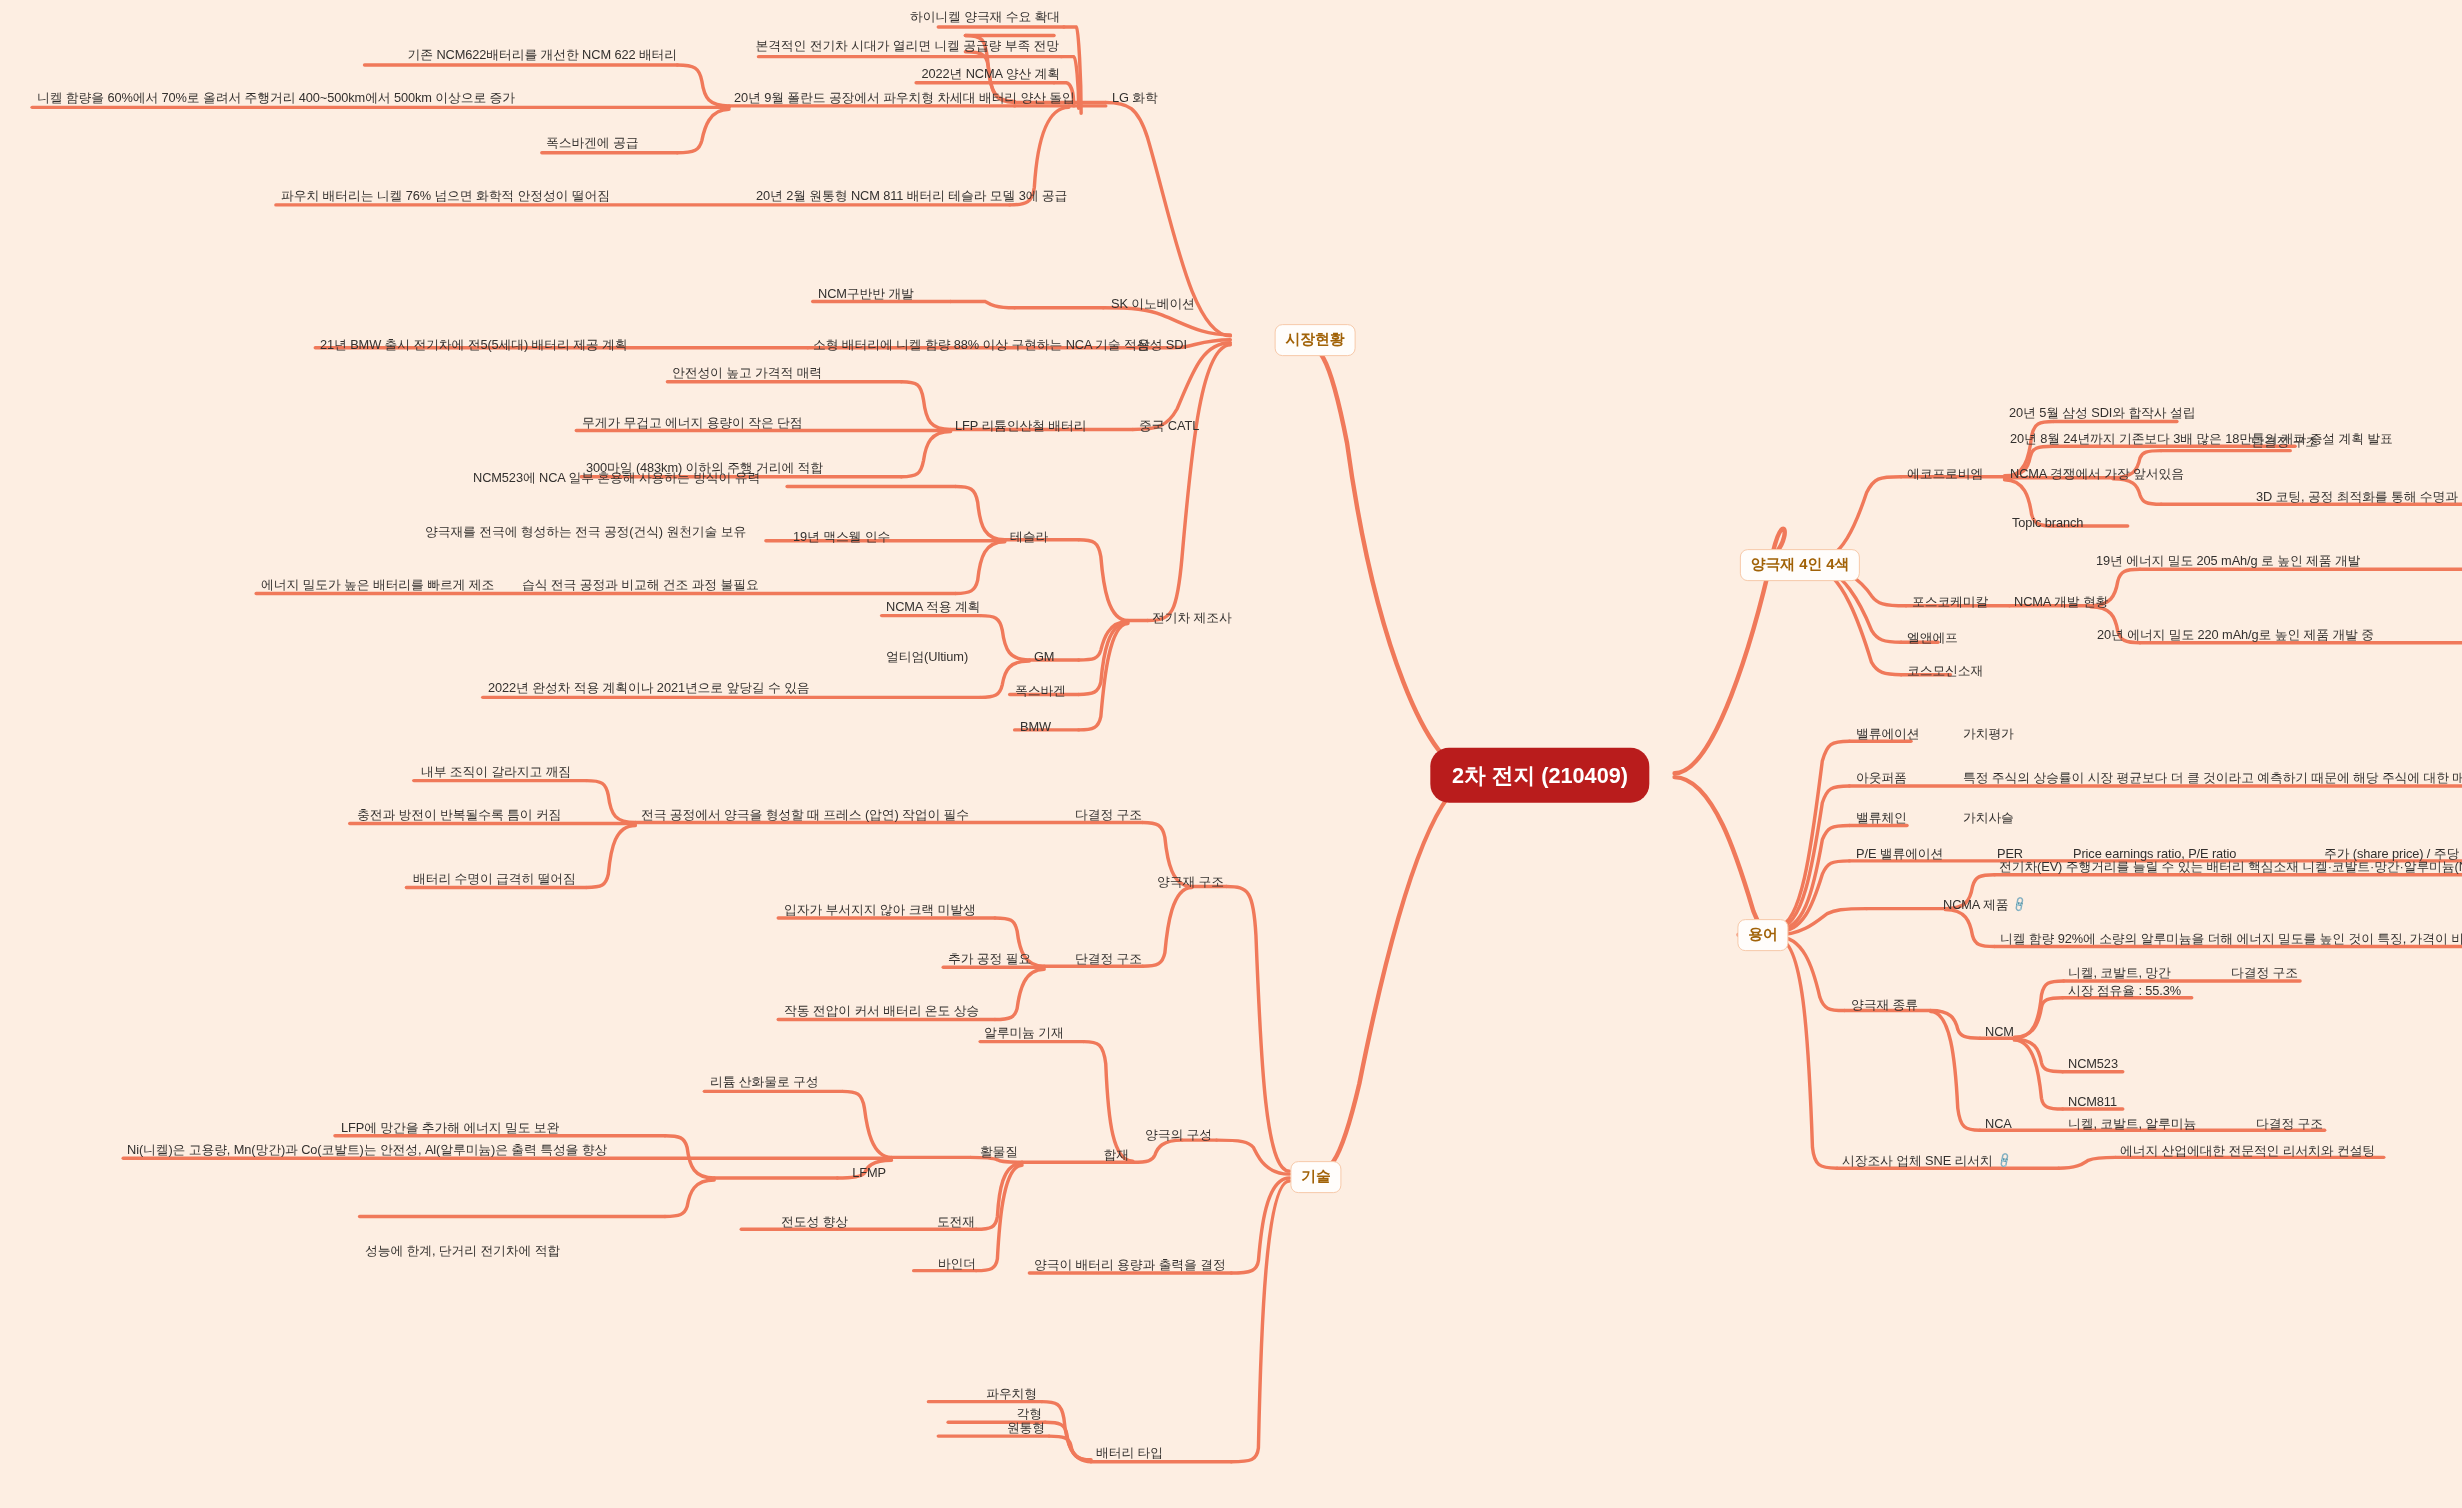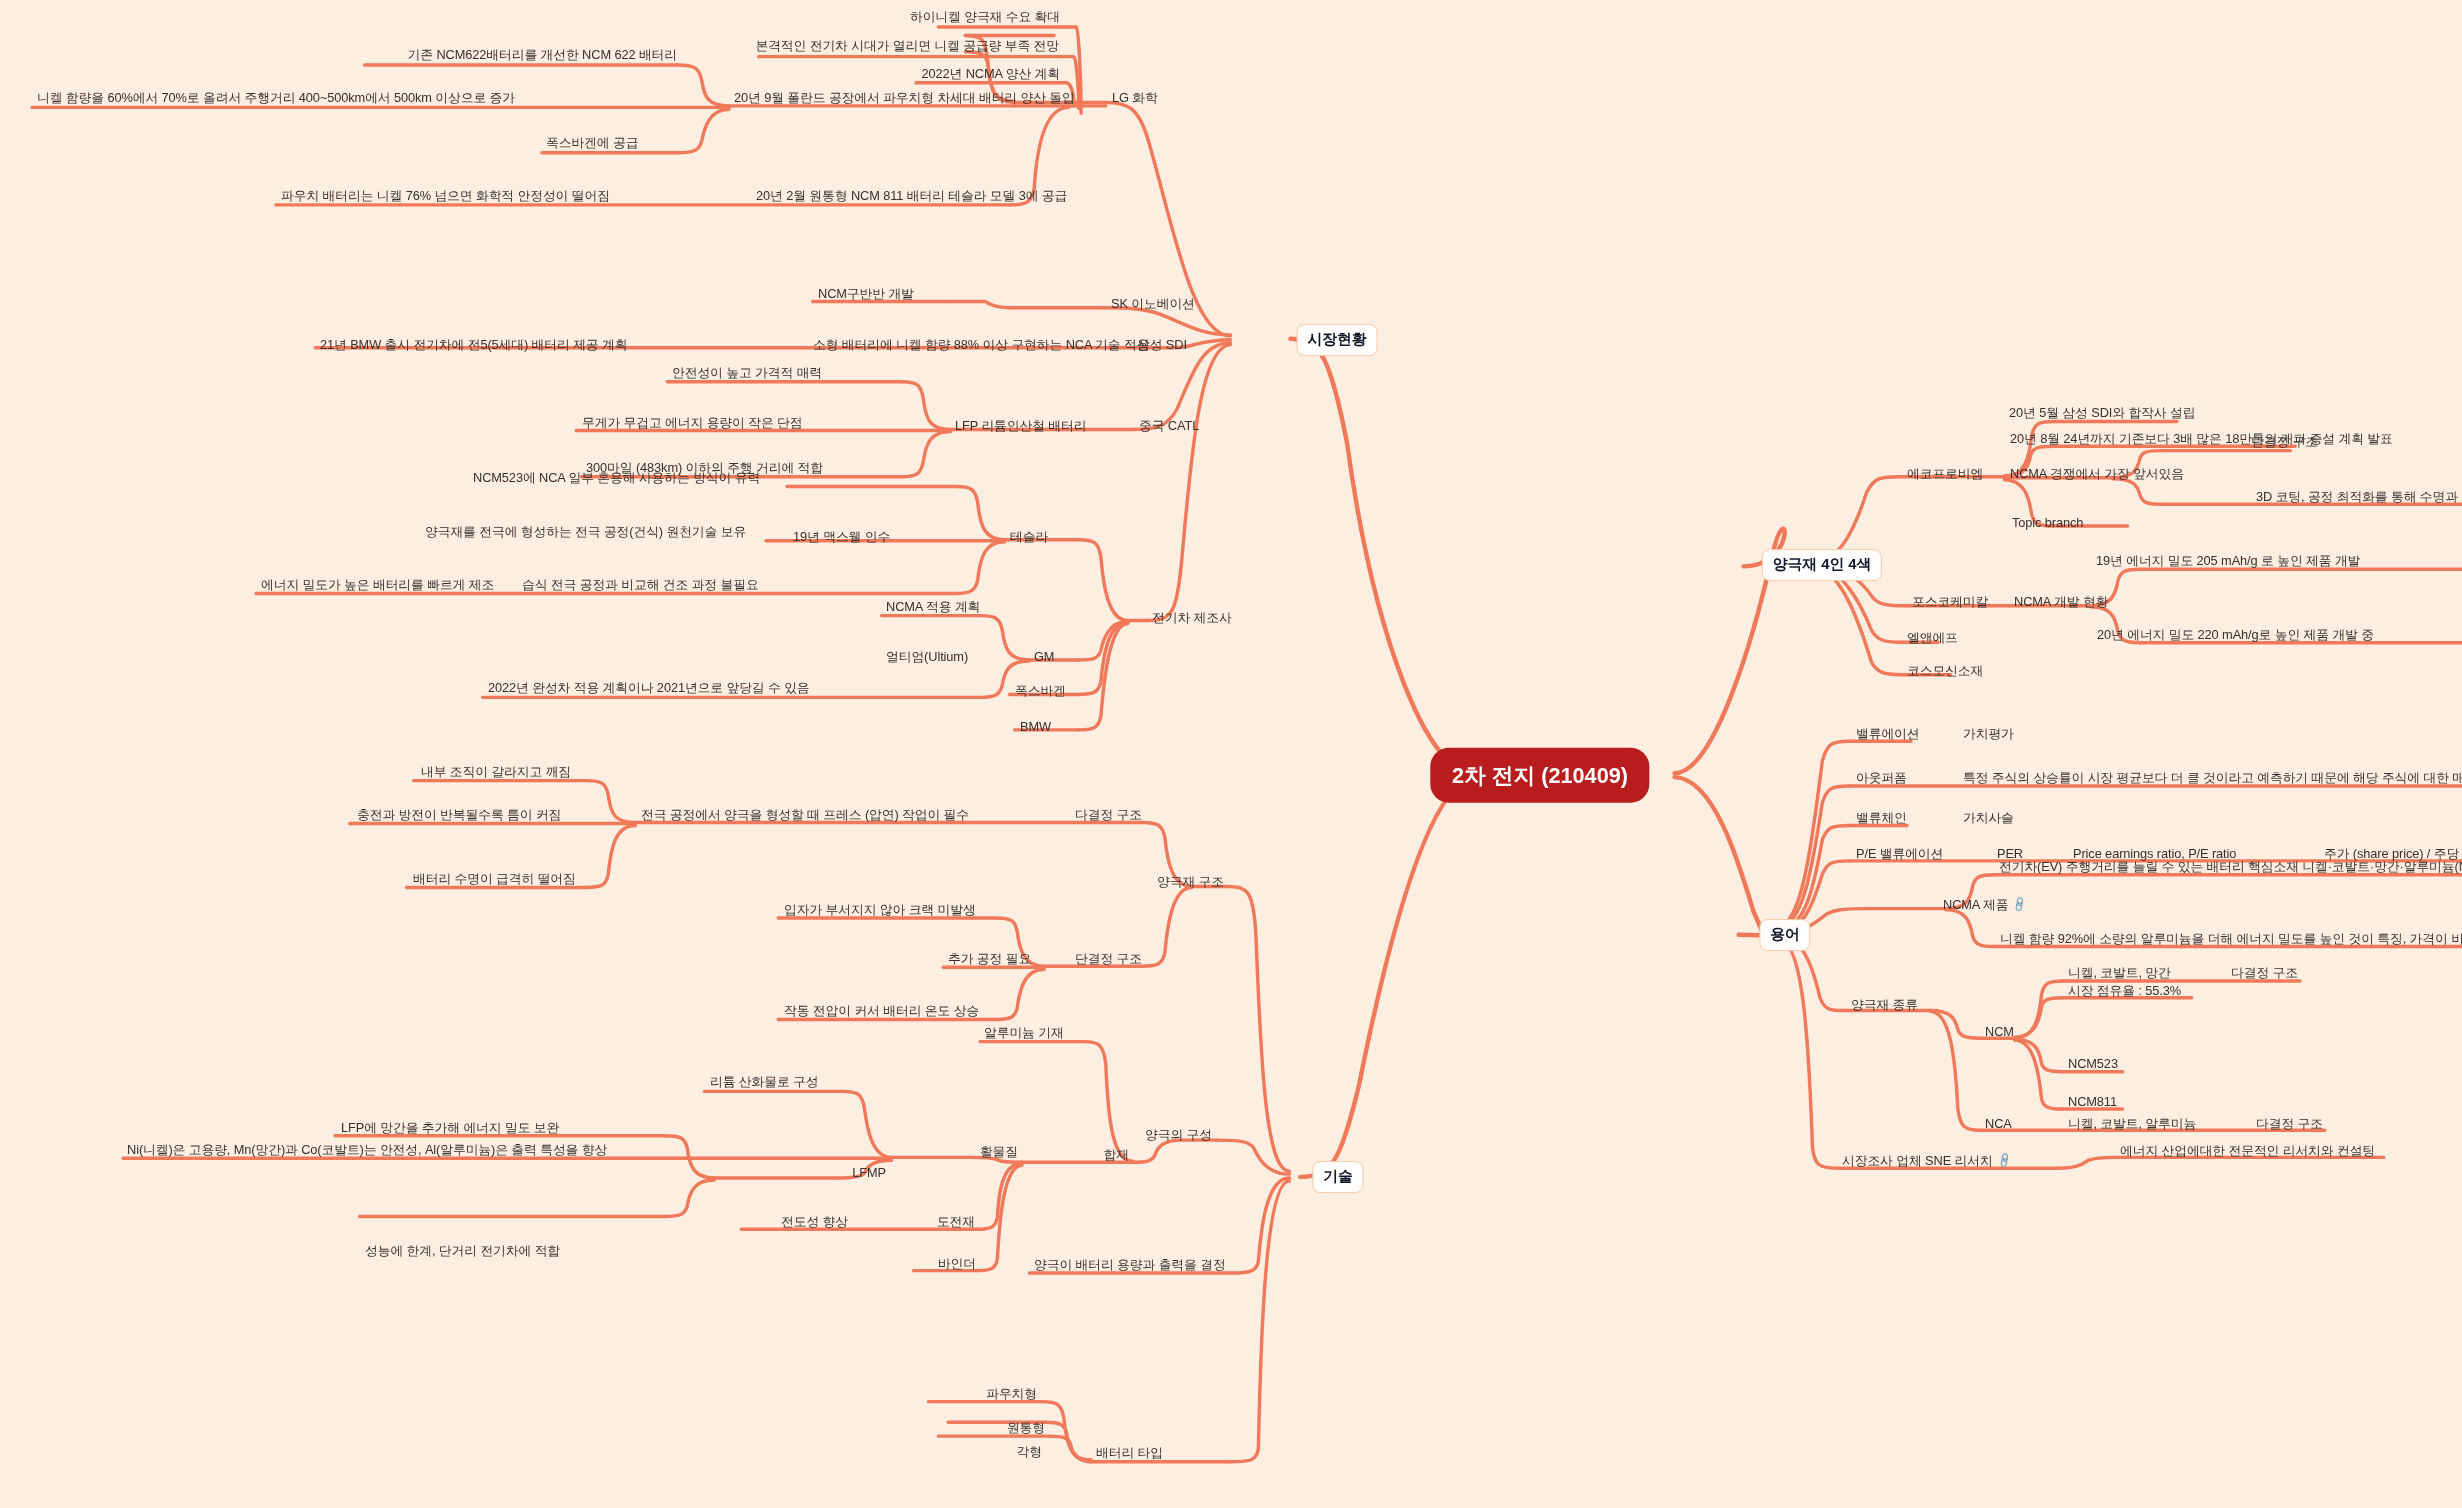--- a/index.html
+++ b/index.html
@@ -48,24 +48,23 @@
   }
   
   .pill {
     position: absolute;
     background: #fffdfb;
     border: 1.5px solid #f7c9a9;
     border-radius: 7.9px;
     padding: 5.4px 9.8px;
     font-weight: bold;
     font-size: 14.8px;
-    color: #0f172a;
+    color: #a16207;
     transform: translate(-50%, -50%);
     white-space: nowrap;
-    margin-left: 22px;
   }
   .link-icon {
     display: inline-block;
     margin-left: 4.9px;
     font-size: 10.8px;
     color: #2b2826;
     transform: rotate(-35deg);
   }
 </style>
 </head>
@@ -419,17 +418,17 @@
   <div class="node anchor-right" style="left:886px; top:1173px;">LFMP</div>
   <div class="node anchor-left" style="left:341px; top:1128px;">LFP에 망간을 추가해 에너지 밀도 보완</div>
   <div class="node anchor-left" style="left:365px; top:1251px;">성능에 한계, 단거리 전기차에 적합</div>
   <div class="node anchor-right" style="left:975px; top:1222px;">도전재</div>
   <div class="node anchor-right" style="left:848px; top:1222px;">전도성 향상</div>
   <div class="node anchor-right" style="left:976px; top:1264px;">바인더</div>
   <div class="node anchor-left" style="left:1034px; top:1265px;">양극이 배터리 용량과 출력을 결정</div>
 
   <div class="node anchor-left" style="left:1096px; top:1453px;">배터리 타입</div>
   <div class="node anchor-right" style="left:1037px; top:1394px;">파우치형</div>
-  <div class="node anchor-right" style="left:1042px; top:1414px;margin-top:38px;">각형</div>
+  <div class="node anchor-right" style="left:1042px; top:1414px;">각형</div>
   <div class="node anchor-right" style="left:1045px; top:1428px;text-align:right;">원통형</div>
 
 </div>
 
 
 </body></html>

